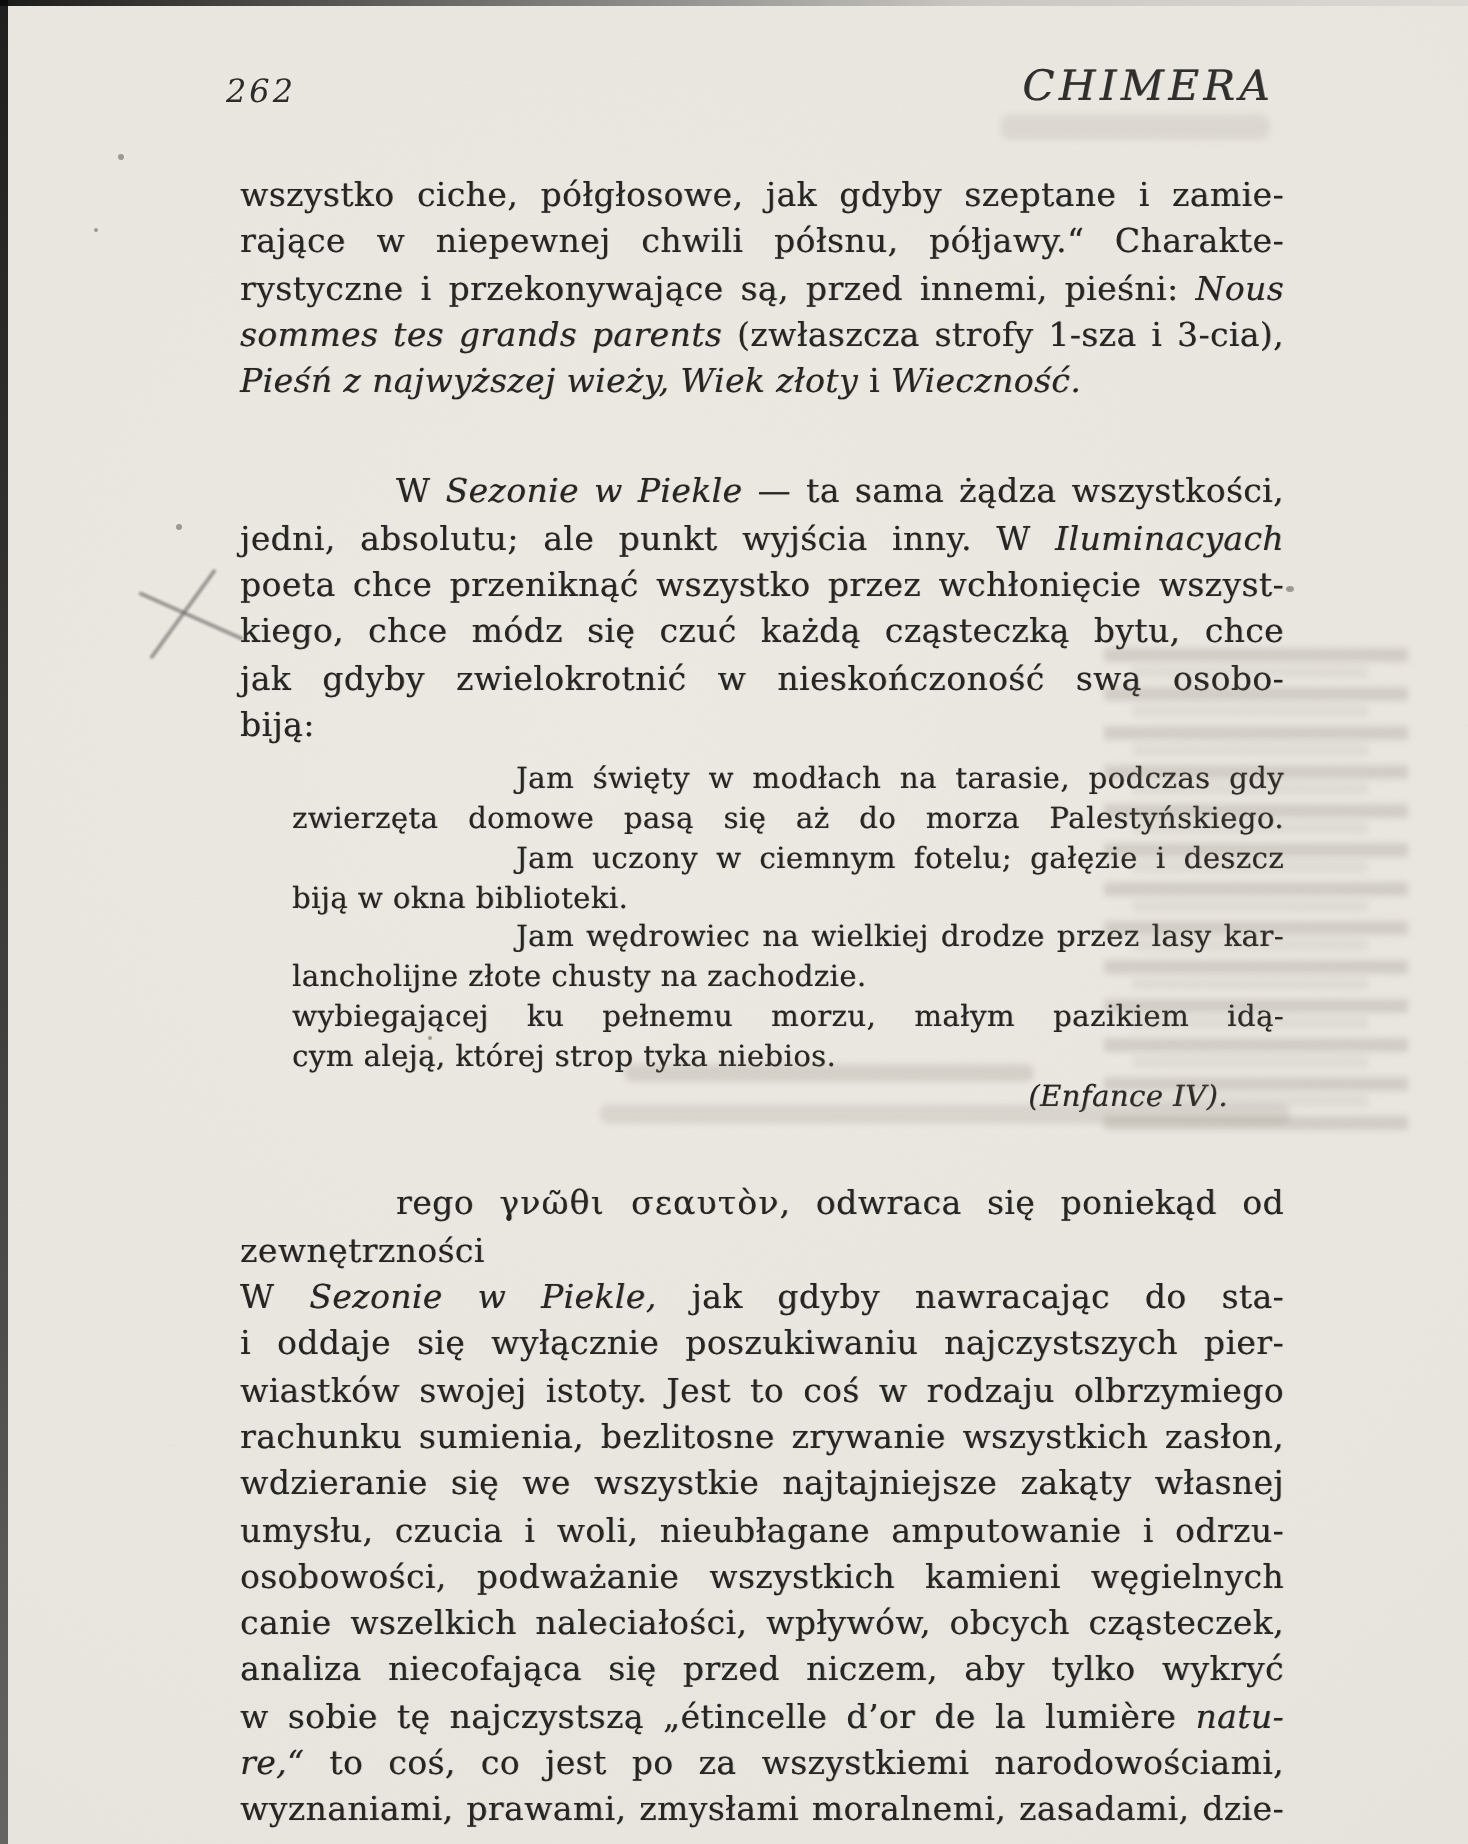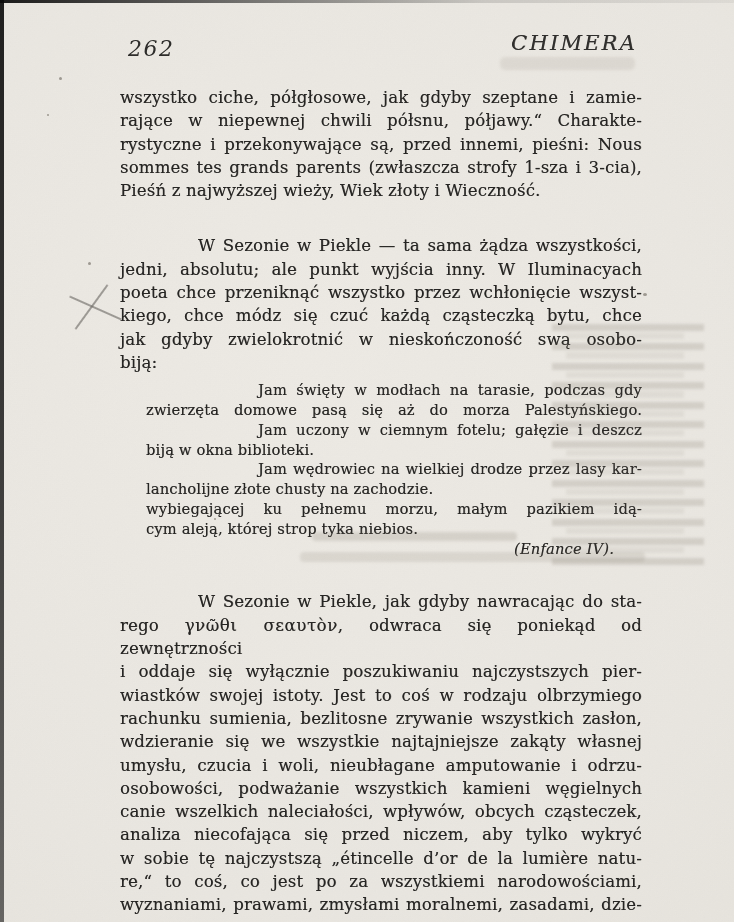--- a/index.html
+++ b/index.html
@@ -8,33 +8,33 @@
     background: radial-gradient(140% 120% at 42% 38%, #edeae4 0%, #e9e6e0 50%, #e2dfd7 100%);
     font-family:"DejaVu Serif","Liberation Serif",serif;
     color:#242321;
   }
   
   .edge-top { position:absolute; left:0; top:0; width:100%; height:3px; z-index:6;
     background:linear-gradient(to right, rgba(10,10,10,.92), rgba(10,10,10,.55) 32%, rgba(10,10,10,.14) 66%, rgba(10,10,10,.05) 100%); }
   .edge-left { position:absolute; left:0; top:0; width:4px; height:100%; z-index:6;
     background:linear-gradient(to bottom, rgba(10,10,10,.9), rgba(16,16,16,.78) 55%, rgba(16,16,16,.6) 100%); }
   
-  .pagenum { position:absolute; left:128px; top:36px; font-style:italic; font-size:22px;
+  .pagenum { position:absolute; left:113px; top:36px; font-style:italic; font-size:16px;
     letter-spacing:1.5px; color:#2b2a28; }
   .journal { position:absolute; top:31px; right:97px; font-style:italic; font-size:21px;
     letter-spacing:2.2px; color:#2e2d2b; text-shadow:.4px .2px .3px rgba(40,38,35,.6); }
   
   .col { position:absolute; left:120px; top:86px; width:522px;
     font-size:16.5px; line-height:23.3px; letter-spacing:.2px;
     text-shadow:.3px .2px .35px rgba(38,36,33,.5); }
   .block { margin:0; }
   .tline { text-align:justify; text-align-last:left; }
   .tline.fill { text-align-last:justify; }
   .block.para.indented .tline:first-child { text-indent:78px;margin-top:32px; }
-  .seg-i { }
+  .seg-i { font-style:italic; }
   .seg-g { letter-spacing:.6px; }
   .block.quote { margin:6px 0 0 26px; width:496px; font-size:14.6px; line-height:19.8px; }
   .block.quote .tline.ind { text-indent:112px; }
   .quote-attr { text-align:center; text-align-last:right; padding-right:28px; font-style:italic; }
   .block.quote + .block.para { margin-top:9px; }
   
   .ghost { position:absolute; filter:blur(1.7px); z-index:1; pointer-events:none; }
   .g-col { left:552px; top:324px; width:152px; height:244px; opacity:.55;
     background:repeating-linear-gradient(to bottom, rgba(122,114,101,.38) 0 7px, transparent 7px 19.5px); }
   .g-col2 { left:566px; top:333px; width:118px; height:226px; opacity:.3;
@@ -96,22 +96,22 @@
         <div class="tline fill"><span class="seg-r">zwierzęta domowe pasą się aż do morza Palestyńskiego.</span></div>
         <div class="tline fill ind"><span class="seg-r">Jam uczony w ciemnym fotelu; gałęzie i deszcz</span></div>
         <div class="tline"><span class="seg-r">biją w okna biblioteki.</span></div>
         <div class="tline fill ind"><span class="seg-r">Jam wędrowiec na wielkiej drodze przez lasy kar-</span></div>
         <div class="tline"><span class="seg-r">lancholijne złote chusty na zachodzie.</span></div>
         <div class="tline fill"><span class="seg-r">wybiegającej ku pełnemu morzu, małym pazikiem idą-</span></div>
         <div class="tline"><span class="seg-r">cym aleją, której strop tyka niebios.</span></div>
         <div class="tline quote-attr"><span class="seg-i">(Enfance IV).</span></div>
       </div>
       <div class="block para indented">
+        <div class="tline fill"><span class="seg-r">rego </span><span class="seg-g">γνῶθι σεαυτὸν</span><span class="seg-r">, odwraca się poniekąd od zewnętrzności</span></div>
         <div class="tline fill"><span class="seg-r">W </span><span class="seg-i">Sezonie w Piekle,</span><span class="seg-r"> jak gdyby nawracając do sta-</span></div>
-        <div class="tline fill"><span class="seg-r">rego </span><span class="seg-g">γνῶθι σεαυτὸν</span><span class="seg-r">, odwraca się poniekąd od zewnętrzności</span></div>
         <div class="tline fill"><span class="seg-r">i oddaje się wyłącznie poszukiwaniu najczystszych pier-</span></div>
         <div class="tline fill"><span class="seg-r">wiastków swojej istoty.  Jest to coś w rodzaju olbrzymiego</span></div>
         <div class="tline fill"><span class="seg-r">rachunku sumienia, bezlitosne zrywanie wszystkich zasłon,</span></div>
         <div class="tline fill"><span class="seg-r">wdzieranie się we wszystkie najtajniejsze zakąty własnej</span></div>
         <div class="tline fill"><span class="seg-r">umysłu, czucia i woli, nieubłagane amputowanie i odrzu-</span></div>
         <div class="tline fill"><span class="seg-r">osobowości, podważanie wszystkich kamieni węgielnych</span></div>
         <div class="tline fill"><span class="seg-r">canie wszelkich naleciałości, wpływów, obcych cząsteczek,</span></div>
         <div class="tline fill"><span class="seg-r">analiza niecofająca się przed niczem, aby tylko wykryć</span></div>
         <div class="tline fill"><span class="seg-r">w sobie tę najczystszą „étincelle d’or de la lumière </span><span class="seg-i">natu-</span></div>
         <div class="tline fill"><span class="seg-i">re,“</span><span class="seg-r"> to coś, co jest po za wszystkiemi narodowościami,</span></div>

